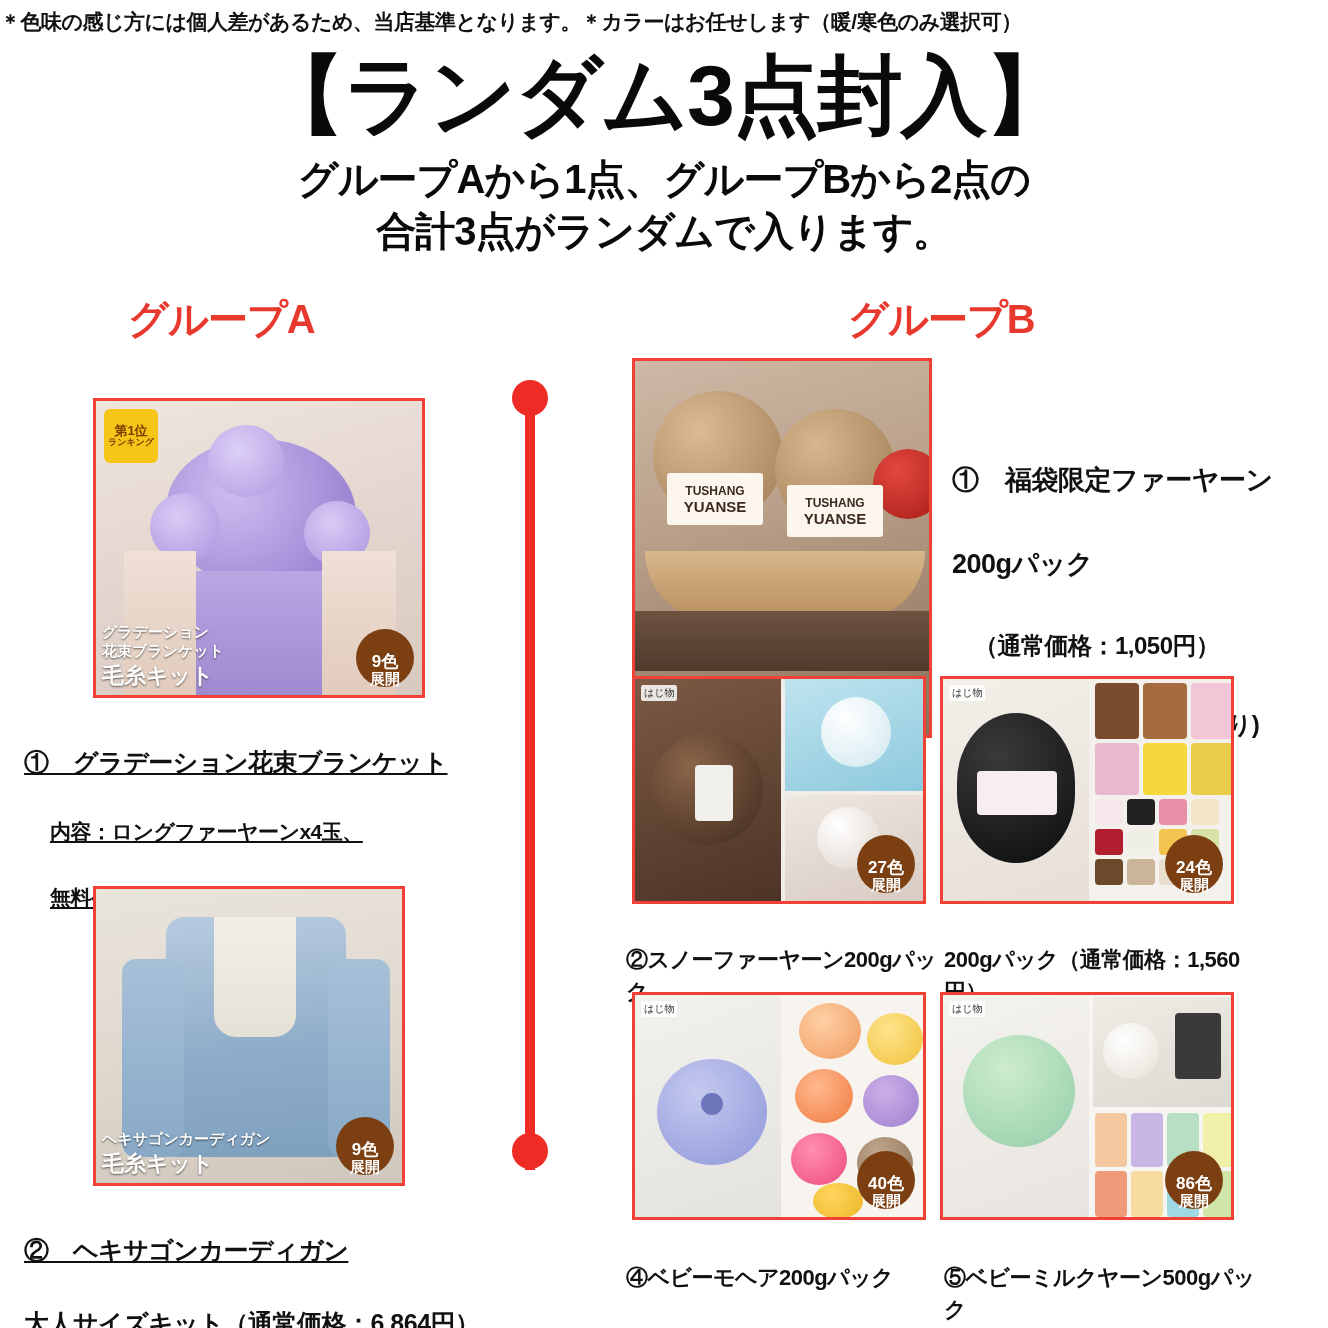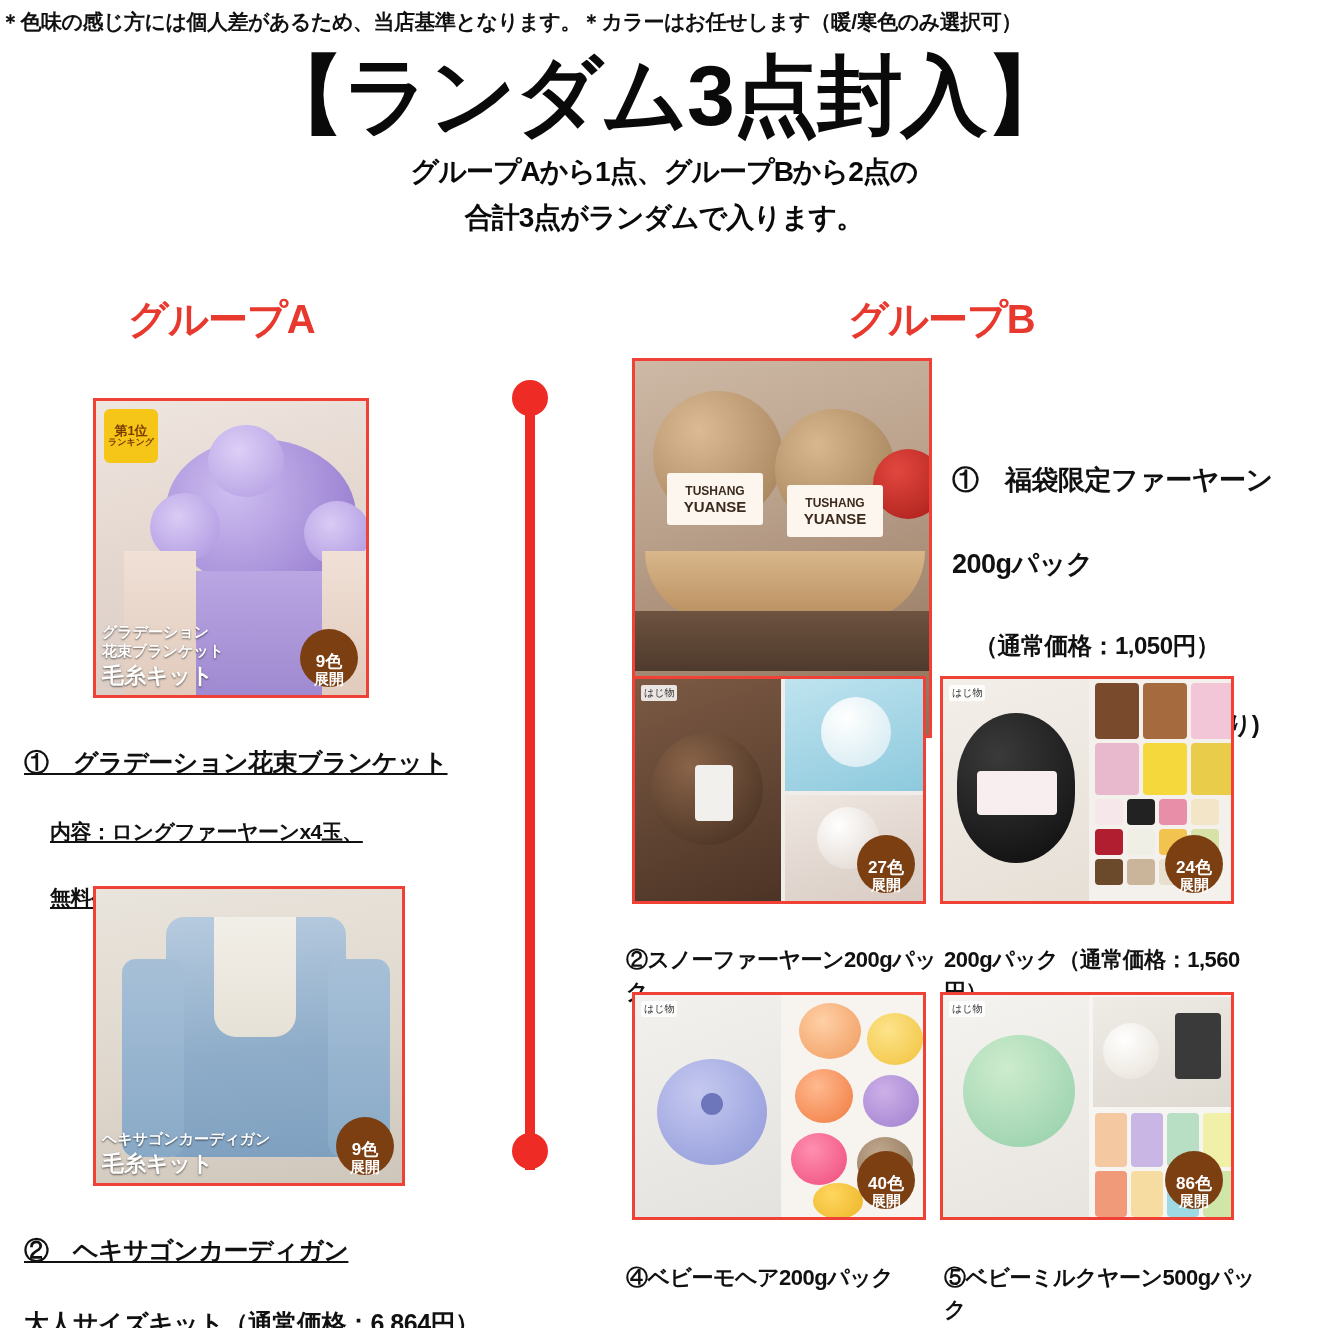--- a/index.html
+++ b/index.html
@@ -31,28 +31,28 @@
     text-align: center;
     font-size: 86px;
     font-weight: bold;
     letter-spacing: -2px;
     line-height: 1.05;
     margin-top: 14px;
     color: #0a0a0a;
   }
   .sub1, .sub2 {
     text-align: center;
-    font-size: 28px;
+    font-size: 40px;
     font-weight: bold;
     letter-spacing: -1px;
     line-height: 1.25;
     color: #0a0a0a;
   }
   .sub1 { margin-top: 14px; }
-  .sub2 { margin-top: 11px; }
+  .sub2 { margin-top: 2px; }
 
   
   .group-title {
     position: absolute;
     font-size: 40px;
     font-weight: bold;
     color: #e8392f;
     letter-spacing: -1px;
   }
   .group-a-title { left: 128px; top: 292px; }
@@ -180,21 +180,21 @@
 <div class="sub1">グループAから1点、グループBから2点の</div>
 <div class="sub2">合計3点がランダムで入ります。</div>
 
 <div class="group-title group-a-title">グループA</div>
 <div class="group-title group-b-title">グループB</div>
 
 <div class="divider"></div>
 <div class="divider-dot dot-top"></div>
 <div class="divider-dot dot-bottom"></div>
 
-<div class="photo" style="left:93px; top:398px; width:276px; height:300px;">
+<div class="photo" style="left:93px; top:398px; width:332px; height:300px;">
   <div class="ph-bg" style="background:linear-gradient(165deg,#efe6e0 0%,#e4d7cf 45%,#d8c9c0 100%);"></div>
 
   <div class="yarn-ball" style="left:70px; top:38px; width:190px; height:150px; background:radial-gradient(circle at 35% 35%, #cdbdf0, #a891da 60%, #8f74c9 100%); border-radius:48% 52% 46% 54%;"></div>
   <div class="yarn-ball" style="left:54px; top:92px; width:70px; height:68px; background:radial-gradient(circle at 40% 35%, #d9cbf5, #ab93df);"></div>
   <div class="yarn-ball" style="left:208px; top:100px; width:66px; height:64px; background:radial-gradient(circle at 40% 35%, #d9cbf5, #ab93df);"></div>
   <div class="yarn-ball" style="left:112px; top:24px; width:76px; height:72px; background:radial-gradient(circle at 40% 35%, #dccff7, #b09ae0);"></div>
 
   <div style="position:absolute; left:90px; top:170px; width:140px; height:130px; background:linear-gradient(180deg,#b9a6e2,#9e88d0);"></div>
   <div style="position:absolute; left:28px; top:150px; width:72px; height:150px; background:linear-gradient(180deg,#f0e0d6,#e0cabb);"></div>
   <div style="position:absolute; left:226px; top:150px; width:74px; height:150px; background:linear-gradient(180deg,#f0e0d6,#e0cabb);"></div>

